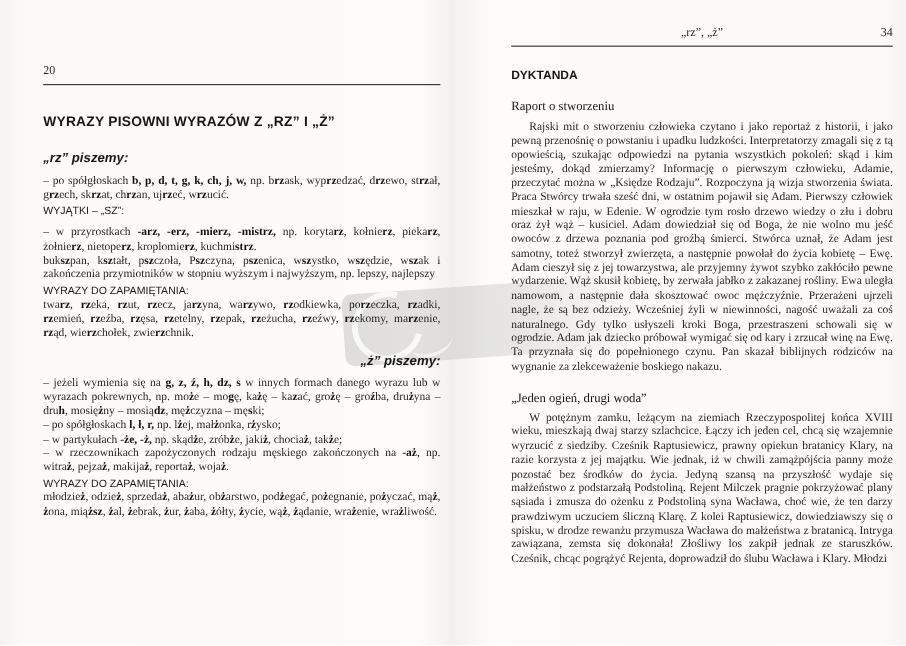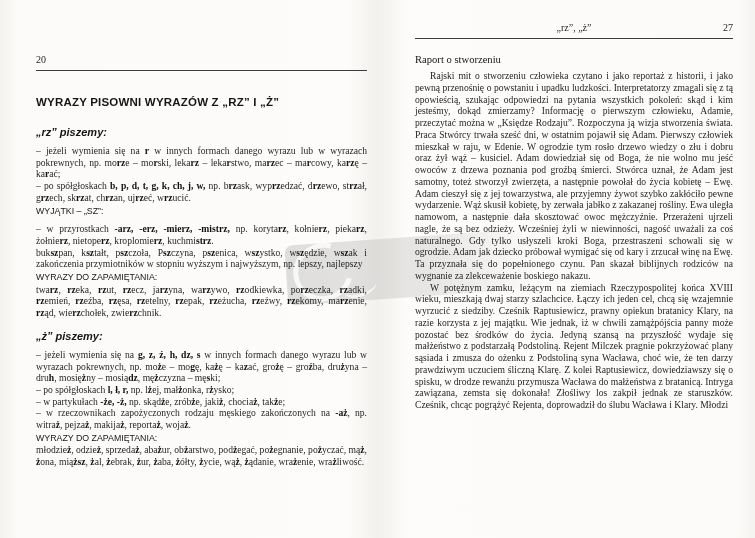--- a/index.html
+++ b/index.html
@@ -31,42 +31,42 @@
     transform: rotate(-30deg); z-index: 1;
   }
   .wm-tail {
     position: absolute; left: 343px; top: 276px; width: 34px; height: 18px;
     border-bottom: 3px solid rgba(255,255,255,0.65);
     border-radius: 0 0 60% 40%; transform: rotate(-12deg); z-index: 1;
   }
   
   .page { position: absolute; top: 0; height: 538px; z-index: 2; }
   .page-left  { left: 36px;  width: 331px; margin-top: 32px; }
-  .page-right { left: 415px; width: 318px; }
+  .page-right { left: 426px; width: 318px; }
 
   .page-head {
     position: relative; margin-top: 22px; padding-bottom: 4px;
     border-bottom: 1px solid #3c3c3c;
     font: 10px/12px "Liberation Serif", serif; color: #242424;
     text-align: center; height: 12px;
   }
   .page-head .num-left  { position: absolute; left: 0; top: 0; }
   .page-head .num-right { position: absolute; right: 0; top: 0; }
 
   
   .main-title {
     margin: 25px 0 0; font-family: "Liberation Sans", sans-serif;
     font-weight: bold; font-size: 11.5px; line-height: 13px;
     letter-spacing: 0.2px; color: #161616;
   }
   .sec-head {
     margin: 17px 0 7px; font-family: "Liberation Sans", sans-serif;
     font-weight: bold; font-size: 11px; color: #161616; font-style: italic;
   }
-  .sec-head.second { margin-top: 11px; }
+  .sec-head.second { margin-top: 11px; text-align: right; }
   .bp {
     margin: 0; font: 9.6px/11.7px "Liberation Serif", serif;
     text-align: justify; color: #1f1f1f;
   }
   .bp b { font-weight: bold; color: #111; }
   .subhead {
     margin: 2px 0 0; font-family: "Liberation Sans", sans-serif;
     font-weight: normal; font-size: 8.8px; line-height: 11.7px; color: #161616;
   }
   .gap-top { margin-top: 6px; }
@@ -95,43 +95,44 @@
   <div class="wm-tail"></div>
 
   <div class="page page-left">
     <div class="page-head">
       <span class="num-left">20</span>
     </div>
 
     <h1 class="main-title">WYRAZY PISOWNI WYRAZÓW Z „RZ” I „Ż”</h1>
 
     <h2 class="sec-head">„rz” piszemy:</h2>
-    <p class="bp">– jeżeli wymienia się na <b>r</b> w innych formach danego wyrazu lub w wyrazach pokrewnych, np. mo<b>rz</b>e – mo<b>r</b>ski, leka<b>rz</b> – leka<b>r</b>stwo, ma<b>rz</b>ec – ma<b>r</b>cowy, ka<b>rz</b>ę – ka<b>r</b>ać;</p>
     <p class="bp">– po spółgłoskach <b>b, p, d, t, g, k, ch, j, w,</b> np. b<b>rz</b>ask, wyp<b>rz</b>edzać, d<b>rz</b>ewo, st<b>rz</b>ał, g<b>rz</b>ech, sk<b>rz</b>at, ch<b>rz</b>an, uj<b>rz</b>eć, w<b>rz</b>ucić.</p>
     <p class="subhead">WYJĄTKI – „SZ”:</p>
     <p class="bp gap-top">– w przyrostkach <b>-arz, -erz, -mierz, -mistrz,</b> np. koryta<b>rz</b>, kołnie<b>rz</b>, pieka<b>rz</b>, żołnie<b>rz</b>, nietope<b>rz</b>, kroplomie<b>rz</b>, kuchmi<b>strz</b>.</p>
     <p class="bp">buk<b>sz</b>pan, k<b>sz</b>tałt, p<b>sz</b>czoła, P<b>sz</b>czyna, p<b>sz</b>enica, w<b>sz</b>ystko, w<b>sz</b>ędzie, w<b>sz</b>ak i zakończenia przymiotników w stopniu wyższym i najwyższym, np. lepszy, najlepszy</p>
     <p class="subhead">WYRAZY DO ZAPAMIĘTANIA:</p>
     <p class="bp">twa<b>rz</b>, <b>rz</b>eka, <b>rz</b>ut, <b>rz</b>ecz, ja<b>rz</b>yna, wa<b>rz</b>ywo, <b>rz</b>odkiewka, po<b>rz</b>eczka, <b>rz</b>adki, <b>rz</b>emień, <b>rz</b>eźba, <b>rz</b>ęsa, <b>rz</b>etelny, <b>rz</b>epak, <b>rz</b>eżucha, <b>rz</b>eźwy, <b>rz</b>ekomy, ma<b>rz</b>enie, <b>rz</b>ąd, wie<b>rz</b>chołek, zwie<b>rz</b>chnik.</p>
 
     <h2 class="sec-head second">„ż” piszemy:</h2>
     <p class="bp">– jeżeli wymienia się na <b>g, z, ź, h, dz, s</b> w innych formach danego wyrazu lub w wyrazach pokrewnych, np. mo<b>ż</b>e – mo<b>g</b>ę, ka<b>ż</b>ę – ka<b>z</b>ać, gro<b>ż</b>ę – gro<b>ź</b>ba, dru<b>ż</b>yna – dru<b>h</b>, mosię<b>ż</b>ny – mosią<b>dz</b>, mę<b>ż</b>czyzna – mę<b>s</b>ki;</p>
     <p class="bp">– po spółgłoskach <b>l, ł, r,</b> np. l<b>ż</b>ej, mał<b>ż</b>onka, r<b>ż</b>ysko;</p>
     <p class="bp">– w partykułach <b>-że, -ż,</b> np. skąd<b>ż</b>e, zrób<b>ż</b>e, jaki<b>ż</b>, chocia<b>ż</b>, tak<b>ż</b>e;</p>
     <p class="bp">– w rzeczownikach zapożyczonych rodzaju męskiego zakończonych na <b>-aż</b>, np. witra<b>ż</b>, pejza<b>ż</b>, makija<b>ż</b>, reporta<b>ż</b>, woja<b>ż</b>.</p>
     <p class="subhead">WYRAZY DO ZAPAMIĘTANIA:</p>
     <p class="bp">młodzie<b>ż</b>, odzie<b>ż</b>, sprzeda<b>ż</b>, aba<b>ż</b>ur, ob<b>ż</b>arstwo, pod<b>ż</b>egać, po<b>ż</b>egnanie, po<b>ż</b>yczać, mą<b>ż</b>, <b>ż</b>ona, mią<b>ższ</b>, <b>ż</b>al, <b>ż</b>ebrak, <b>ż</b>ur, <b>ż</b>aba, <b>ż</b>ółty, <b>ż</b>ycie, wą<b>ż</b>, <b>ż</b>ądanie, wra<b>ż</b>enie, wra<b>ż</b>liwość.</p>
   </div>
 
   <div class="page page-right">
     <div class="page-head">
       <span>„rz”, „ż”</span>
-      <span class="num-right">27</span>
+      <span class="num-right">34</span>
     </div>
 
+    <h2 class="kicker">DYKTANDA</h2>
 
     <h3 class="dict-title">Raport o stworzeniu</h3>
     <p class="dict-body">Rajski mit o stworzeniu człowieka czytano i jako reportaż z historii, i jako pewną przenośnię o powstaniu i upadku ludzkości. Interpretatorzy zmagali się z tą opowieścią, szukając odpowiedzi na pytania wszystkich pokoleń: skąd i kim jesteśmy, dokąd zmierzamy? Informację o pierwszym człowieku, Adamie, przeczytać można w „Księdze Rodzaju”. Rozpoczyna ją wizja stworzenia świata. Praca Stwórcy trwała sześć dni, w ostatnim pojawił się Adam. Pierwszy człowiek mieszkał w raju, w Edenie. W ogrodzie tym rosło drzewo wiedzy o złu i dobru oraz żył wąż – kusiciel. Adam dowiedział się od Boga, że nie wolno mu jeść owoców z drzewa poznania pod groźbą śmierci. Stwórca uznał, że Adam jest samotny, toteż stworzył zwierzęta, a następnie powołał do życia kobietę – Ewę. Adam cieszył się z jej towarzystwa, ale przyjemny żywot szybko zakłóciło pewne wydarzenie. Wąż skusił kobietę, by zerwała jabłko z zakazanej rośliny. Ewa uległa namowom, a następnie dała skosztować owoc mężczyźnie. Przerażeni ujrzeli nagle, że są bez odzieży. Wcześniej żyli w niewinności, nagość uważali za coś naturalnego. Gdy tylko usłyszeli kroki Boga, przestraszeni schowali się w ogrodzie. Adam jak dziecko próbował wymigać się od kary i zrzucał winę na Ewę. Ta przyznała się do popełnionego czynu. Pan skazał biblijnych rodziców na wygnanie za zlekceważenie boskiego nakazu.</p>
 
+    <h3 class="dict-title">„Jeden ogień, drugi woda”</h3>
     <p class="dict-body">W potężnym zamku, leżącym na ziemiach Rzeczypospolitej końca XVIII wieku, mieszkają dwaj starzy szlachcice. Łączy ich jeden cel, chcą się wzajemnie wyrzucić z siedziby. Cześnik Raptusiewicz, prawny opiekun bratanicy Klary, na razie korzysta z jej majątku. Wie jednak, iż w chwili zamążpójścia panny może pozostać bez środków do życia. Jedyną szansą na przyszłość wydaje się małżeństwo z podstarzałą Podstoliną. Rejent Milczek pragnie pokrzyżować plany sąsiada i zmusza do ożenku z Podstoliną syna Wacława, choć wie, że ten darzy prawdziwym uczuciem śliczną Klarę. Z kolei Raptusiewicz, dowiedziawszy się o spisku, w drodze rewanżu przymusza Wacława do małżeństwa z bratanicą. Intryga zawiązana, zemsta się dokonała! Złośliwy los zakpił jednak ze staruszków. Cześnik, chcąc pogrążyć Rejenta, doprowadził do ślubu Wacława i Klary. Młodzi</p>
   </div>
 
 </div>
 
 </body></html>

